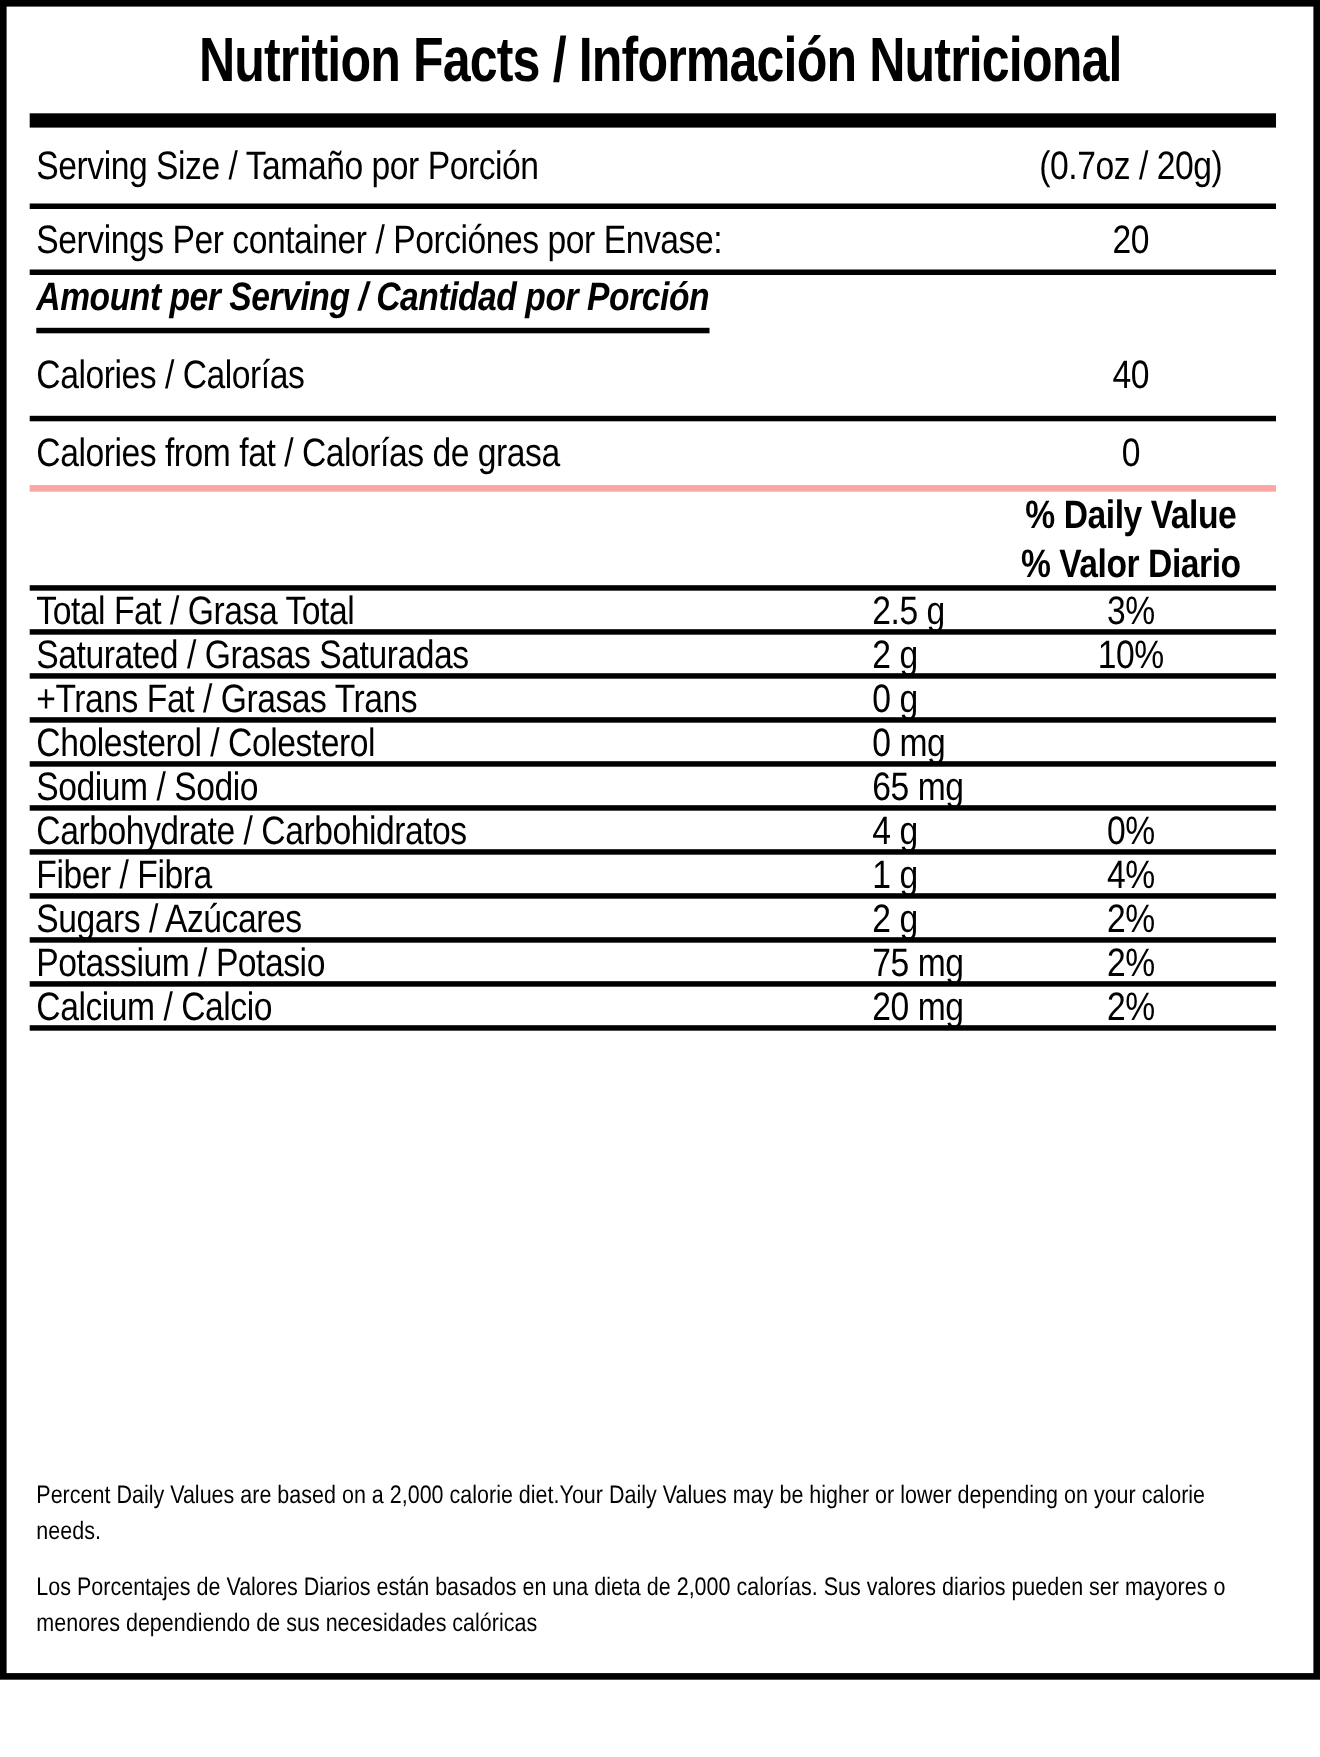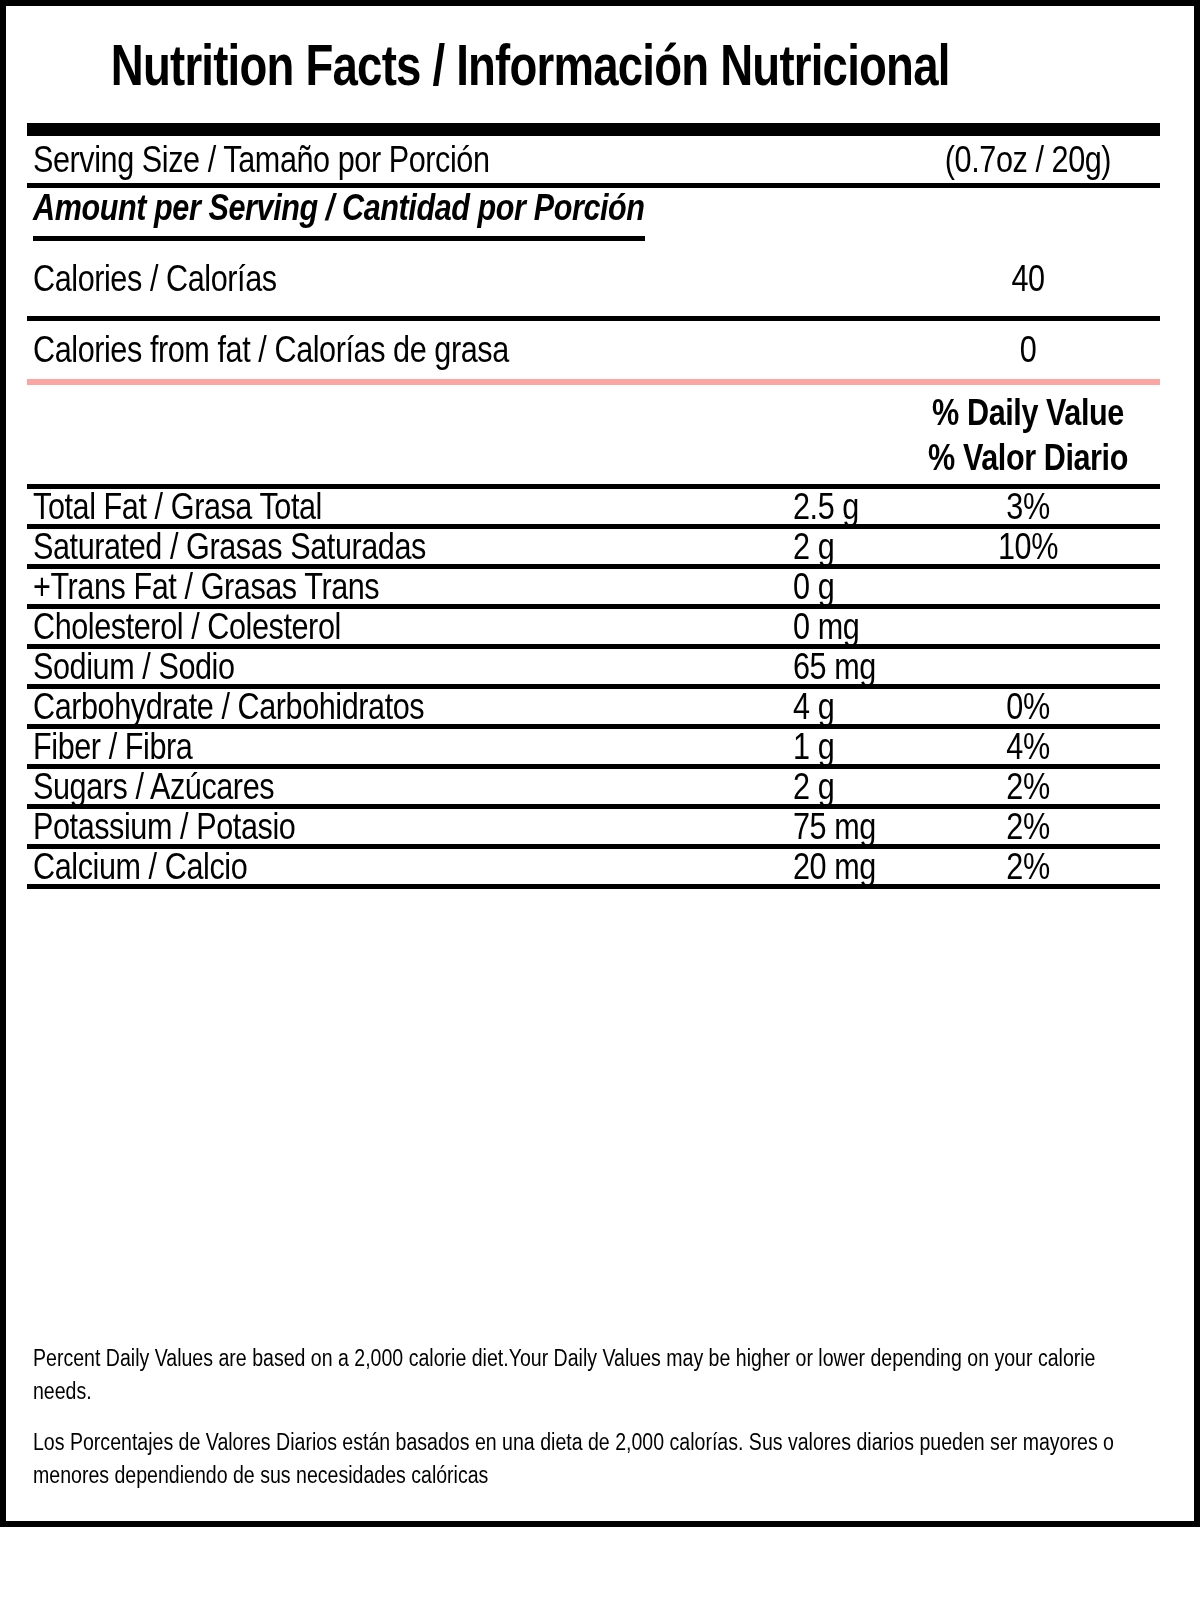--- a/index.html
+++ b/index.html
@@ -6,36 +6,36 @@
   html,body { background:#ffffff; }
   body {
     width:1200px; height:1597px; position:relative;
     font-family:"Liberation Sans", sans-serif; color:#000;
   }
   .label-box {
     position:absolute; left:0; top:0; width:1200px; height:1527px;
     border:6px solid #000; background:#fff;
   }
   .title-zone {
-    height:117px; display:flex; align-items:center; justify-content:flex-start;
+    height:97px; display:flex; align-items:center; justify-content:center;
   }
   .title-zone .t {
     font-weight:bold; font-size:57px; letter-spacing:-1px; white-space:nowrap;
     transform:scaleX(0.80); transform-origin:50% 50%;
   }
   .thick-bar { margin-left:21px; width:1133px; height:13px; background:#000; }
   .row { position:relative; margin-left:21px; width:1133px; }
   .rule  { border-bottom:5px solid #000; }
   .rule6 { border-bottom:6px solid #fca5a5; }
-  .h-serv1 { height:52px; }
+  .h-serv1 { height:74px; }
   .h-serv2 { height:60px; }
   .h-amount { height:53px;font-style:italic; }
   .h-cal1 { height:80px; }
   .h-cal2 { height:64px; }
-  .h-dv { height:104px; }
+  .h-dv { height:90px; }
   .h-nut { height:40px; }
   .cell {
     position:absolute; white-space:nowrap;
     font-size:36px; letter-spacing:-0.5px; line-height:1;
   }
   .lab {
     left:6px; top:50%;
     transform:translateY(-50%) scaleX(0.85); transform-origin:0 50%;
   }
   .amt {
@@ -74,20 +74,24 @@
     <div class="t">Nutrition Facts / Información Nutricional</div>
   </div>
 
   <div class="thick-bar"></div>
 
   <div class="row rule h-serv1">
     <span class="cell lab">Serving Size / Tamaño por Porción</span>
     <span class="cell pct">(0.7oz / 20g)</span>
   </div>
 
+  <div class="row rule h-serv2">
+    <span class="cell lab">Servings Per container / Porciónes por Envase:</span>
+    <span class="cell pct">20</span>
+  </div>
 
   <div class="row h-amount">
     <span class="amount-head">Amount per Serving / Cantidad por Porción</span>
   </div>
 
   <div class="row rule h-cal1">
     <span class="cell lab">Calories / Calorías</span>
     <span class="cell pct">40</span>
   </div>
 

